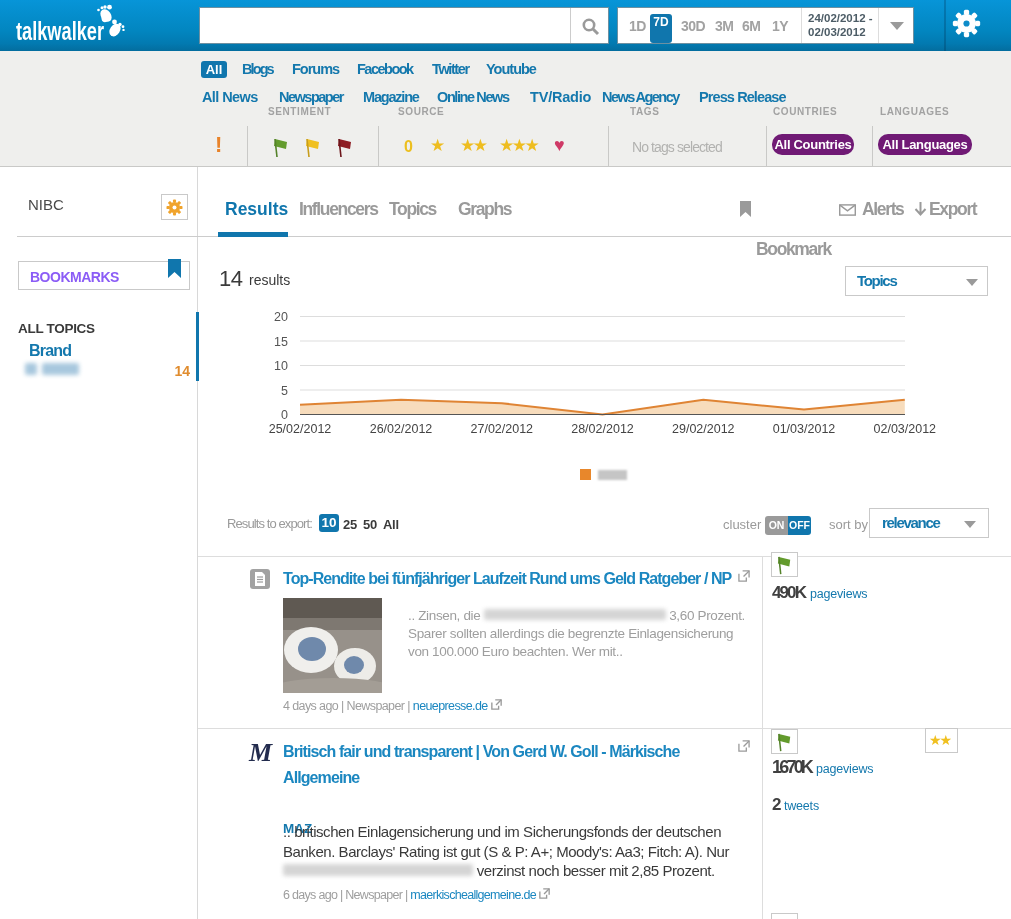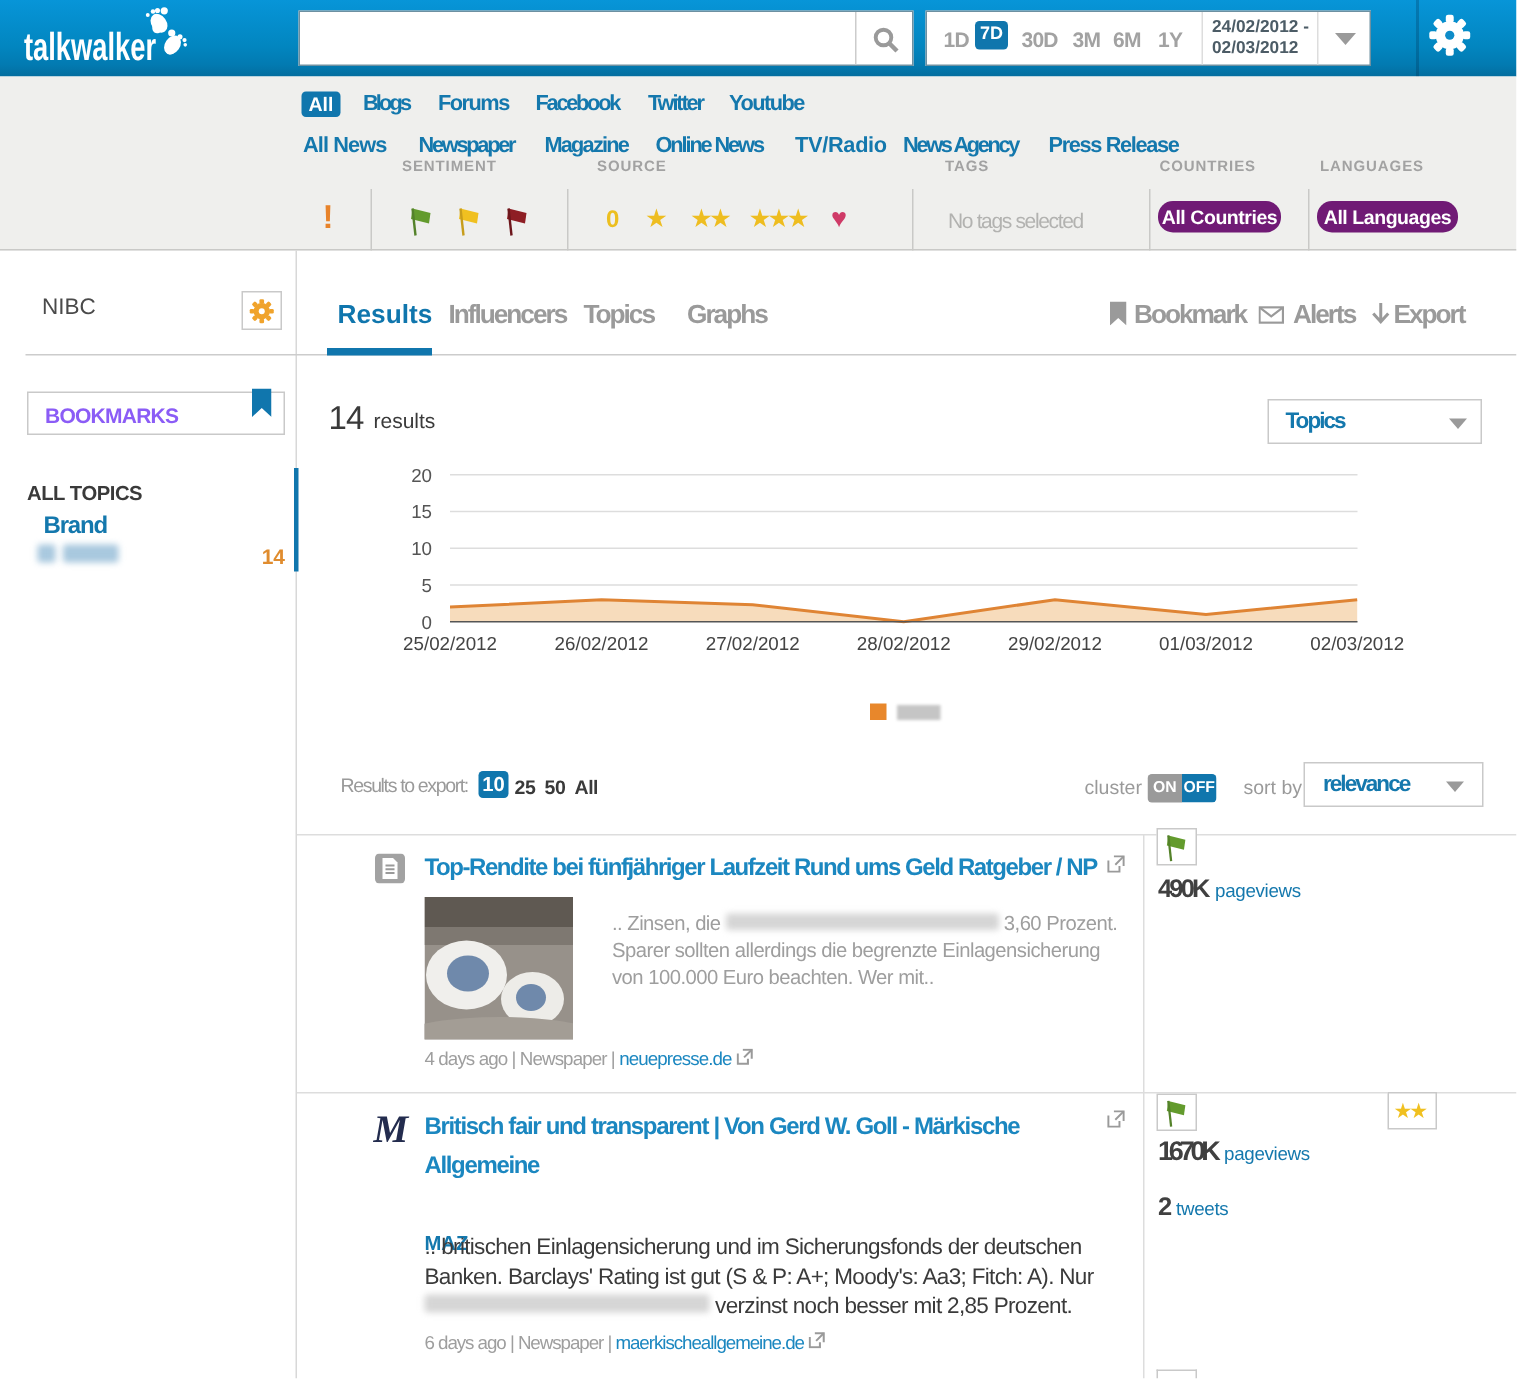--- a/index.html
+++ b/index.html
@@ -7,21 +7,21 @@
 .abs { position:absolute; }
 
 #header { position:absolute; left:0; top:0; width:1011px; height:51px;
   background:linear-gradient(180deg,#0795d8 0%,#0286c0 60%,#027ab1 85%,#036d9e 100%); }
 #logo { position:absolute; left:16px; top:16px; color:#fff; font-size:26px; font-weight:bold; transform:scaleX(0.70); transform-origin:0 50%; }
 #searchbox { position:absolute; left:199px; top:7px; width:410px; height:37px; background:#fff; border:1px solid #6d90a1; }
 #searchbox .ph { position:absolute; left:13px; top:8px; font-size:17.5px; letter-spacing:0.5px; color:#a9a9a9; }
 #searchbox .sep { position:absolute; left:370px; top:0; width:1px; height:35px; background:#ccc; }
 #timebox { position:absolute; left:617px; top:7px; width:297px; height:37px; background:#fff; border:1px solid #6d90a1; }
 .trange { position:absolute; top:10px; font-size:14px; font-weight:bold; color:#a2a2a2; letter-spacing:-0.5px;}
-#pill7d { position:absolute; left:32px; top:6px; width:22px; height:19px; background:#1076ad; border-radius:3px; color:#fff; font-size:12px; font-weight:bold; text-align:center; line-height:17px; }
+#pill7d { position:absolute; left:32px; top:6px; width:22px; height:29px; background:#1076ad; border-radius:3px; color:#fff; font-size:12px; font-weight:bold; text-align:center; line-height:17px; }
 #tsep1 { position:absolute; left:183px; top:0px; width:1px; height:35px; background:#ddd; }
 #tsep2 { position:absolute; left:260px; top:0px; width:1px; height:35px; background:#ddd; }
 #tdate { position:absolute; left:190px; top:4px; width:72px; text-align:left; font-size:11.5px; font-weight:bold; color:#4c5c66; line-height:13.5px; }
 #tarrow { position:absolute; left:272px; top:14px; width:0; height:0; border-left:7.5px solid transparent; border-right:7.5px solid transparent; border-top:8.5px solid #9a9a9a; }
 #hsep { position:absolute; left:944px; top:0; width:2px; height:51px; background:rgba(0,40,70,0.25); }
 
 #nav { position:absolute; left:0; top:51px; width:1011px; height:116px; background:#efefed; border-bottom:1px solid #c9c9c7; }
 .nlink { position:absolute; font-size:14.5px; font-weight:bold; color:#1478ad; }
 #allpill { position:absolute; left:201px; top:10px; width:26px; height:17px; background:#1076ad; border-radius:3px; color:#fff; font-size:13px; font-weight:bold; text-align:center; line-height:17px; }
 .fsep { position:absolute; top:75px; width:1px; height:41px; background:#c9c9c7; }
@@ -217,21 +217,21 @@
 
 <span class="tab" id="tab-results" style="left:225px;">Results</span>
 <span class="tab" style="left:299px;">Influencers</span>
 <span class="tab" style="left:389px;">Topics</span>
 <span class="tab" style="left:458px;">Graphs</span>
 <div id="tabline"></div>
 <div id="tabunder"></div>
 <svg class="abs" style="left:740px; top:201px;" width="11" height="16" viewBox="0 0 11 16">
     <path d="M0 0 H11 V16 L5.5 11 L0 16 Z" fill="#9a9a9a"></path>
   </svg>
-<span class="tab" style="left:756px;">Bookmark</span>
+<span class="tab" style="left:756px;margin-top:40px;">Bookmark</span>
 <svg class="abs" style="left:839px; top:204px;" width="17" height="12" viewBox="0 0 19 13">
     <rect x="0.8" y="0.8" width="17.4" height="11.4" fill="none" stroke="#9a9a9a" stroke-width="1.6"></rect>
     <path d="M1 1 L9.5 7.5 L18 1" fill="none" stroke="#9a9a9a" stroke-width="1.6"></path>
   </svg>
 <span class="tab" style="left:862px;">Alerts</span>
 <svg class="abs" style="left:913px; top:201px;" width="15" height="16" viewBox="0 0 15 16">
     <path d="M7.5 1 V12 M2.5 8 L7.5 13.5 L12.5 8" fill="none" stroke="#9a9a9a" stroke-width="2"></path>
   </svg>
 <span class="tab" style="left:929px;">Export</span>
 

